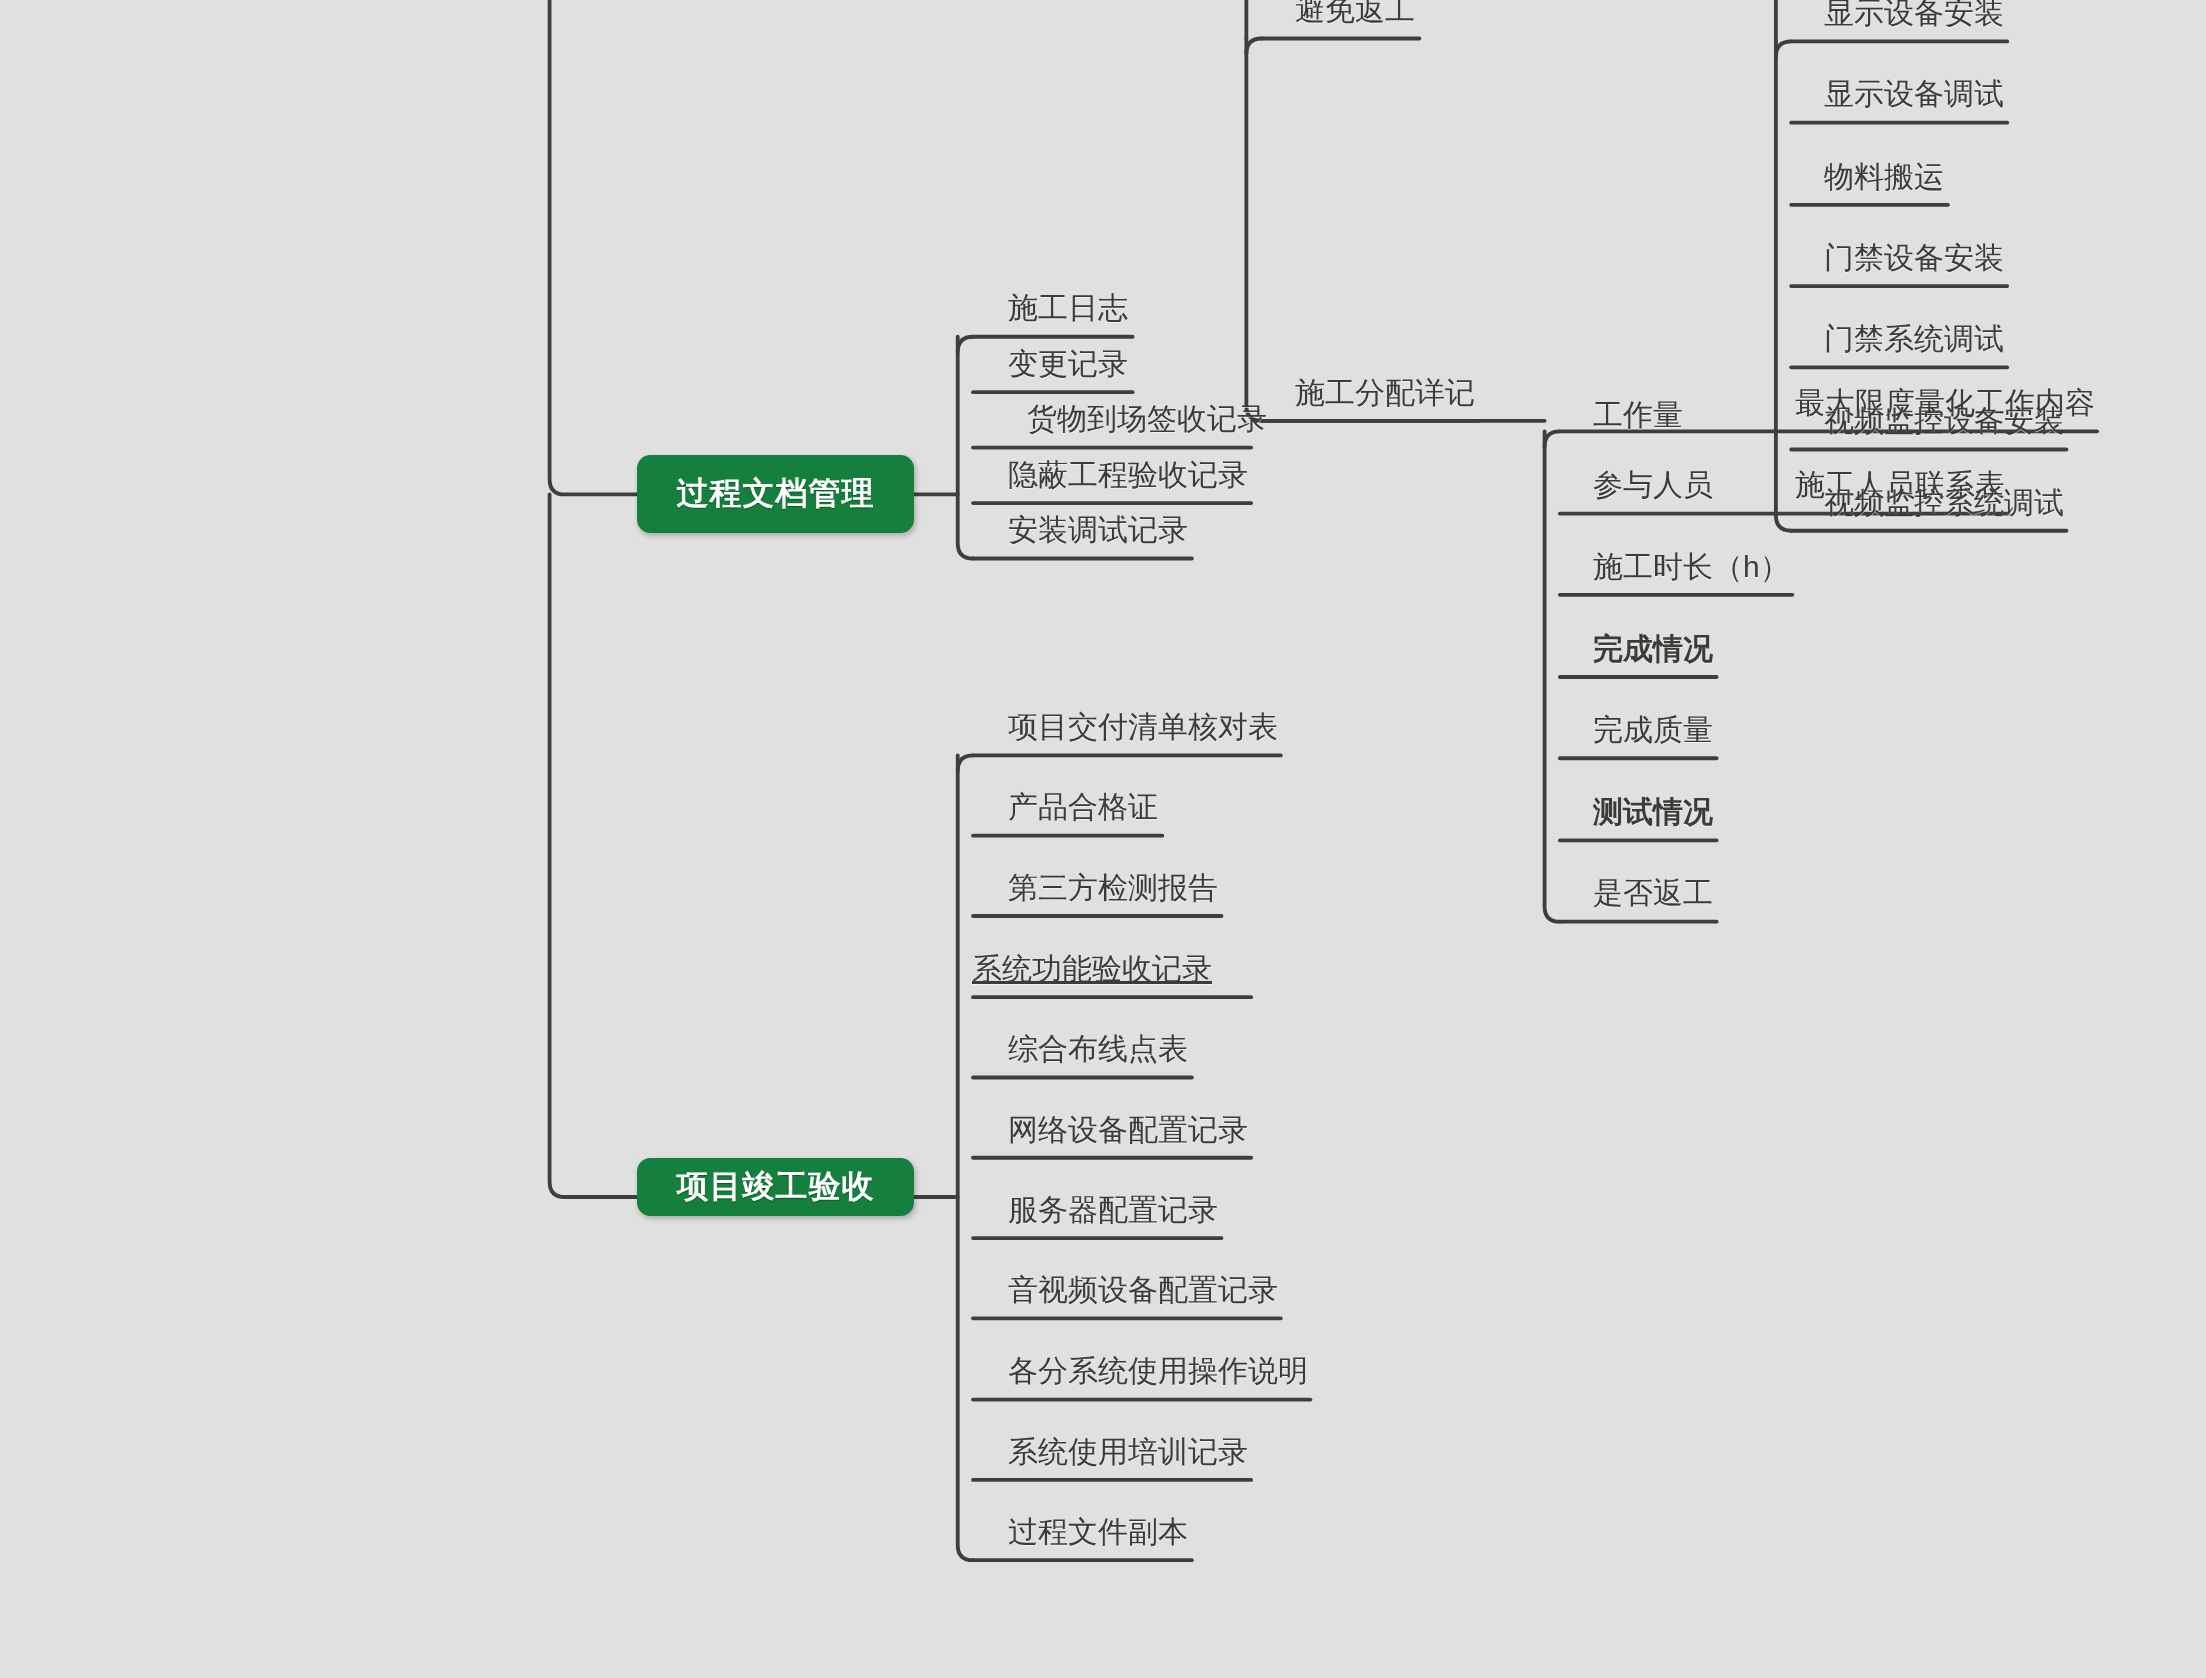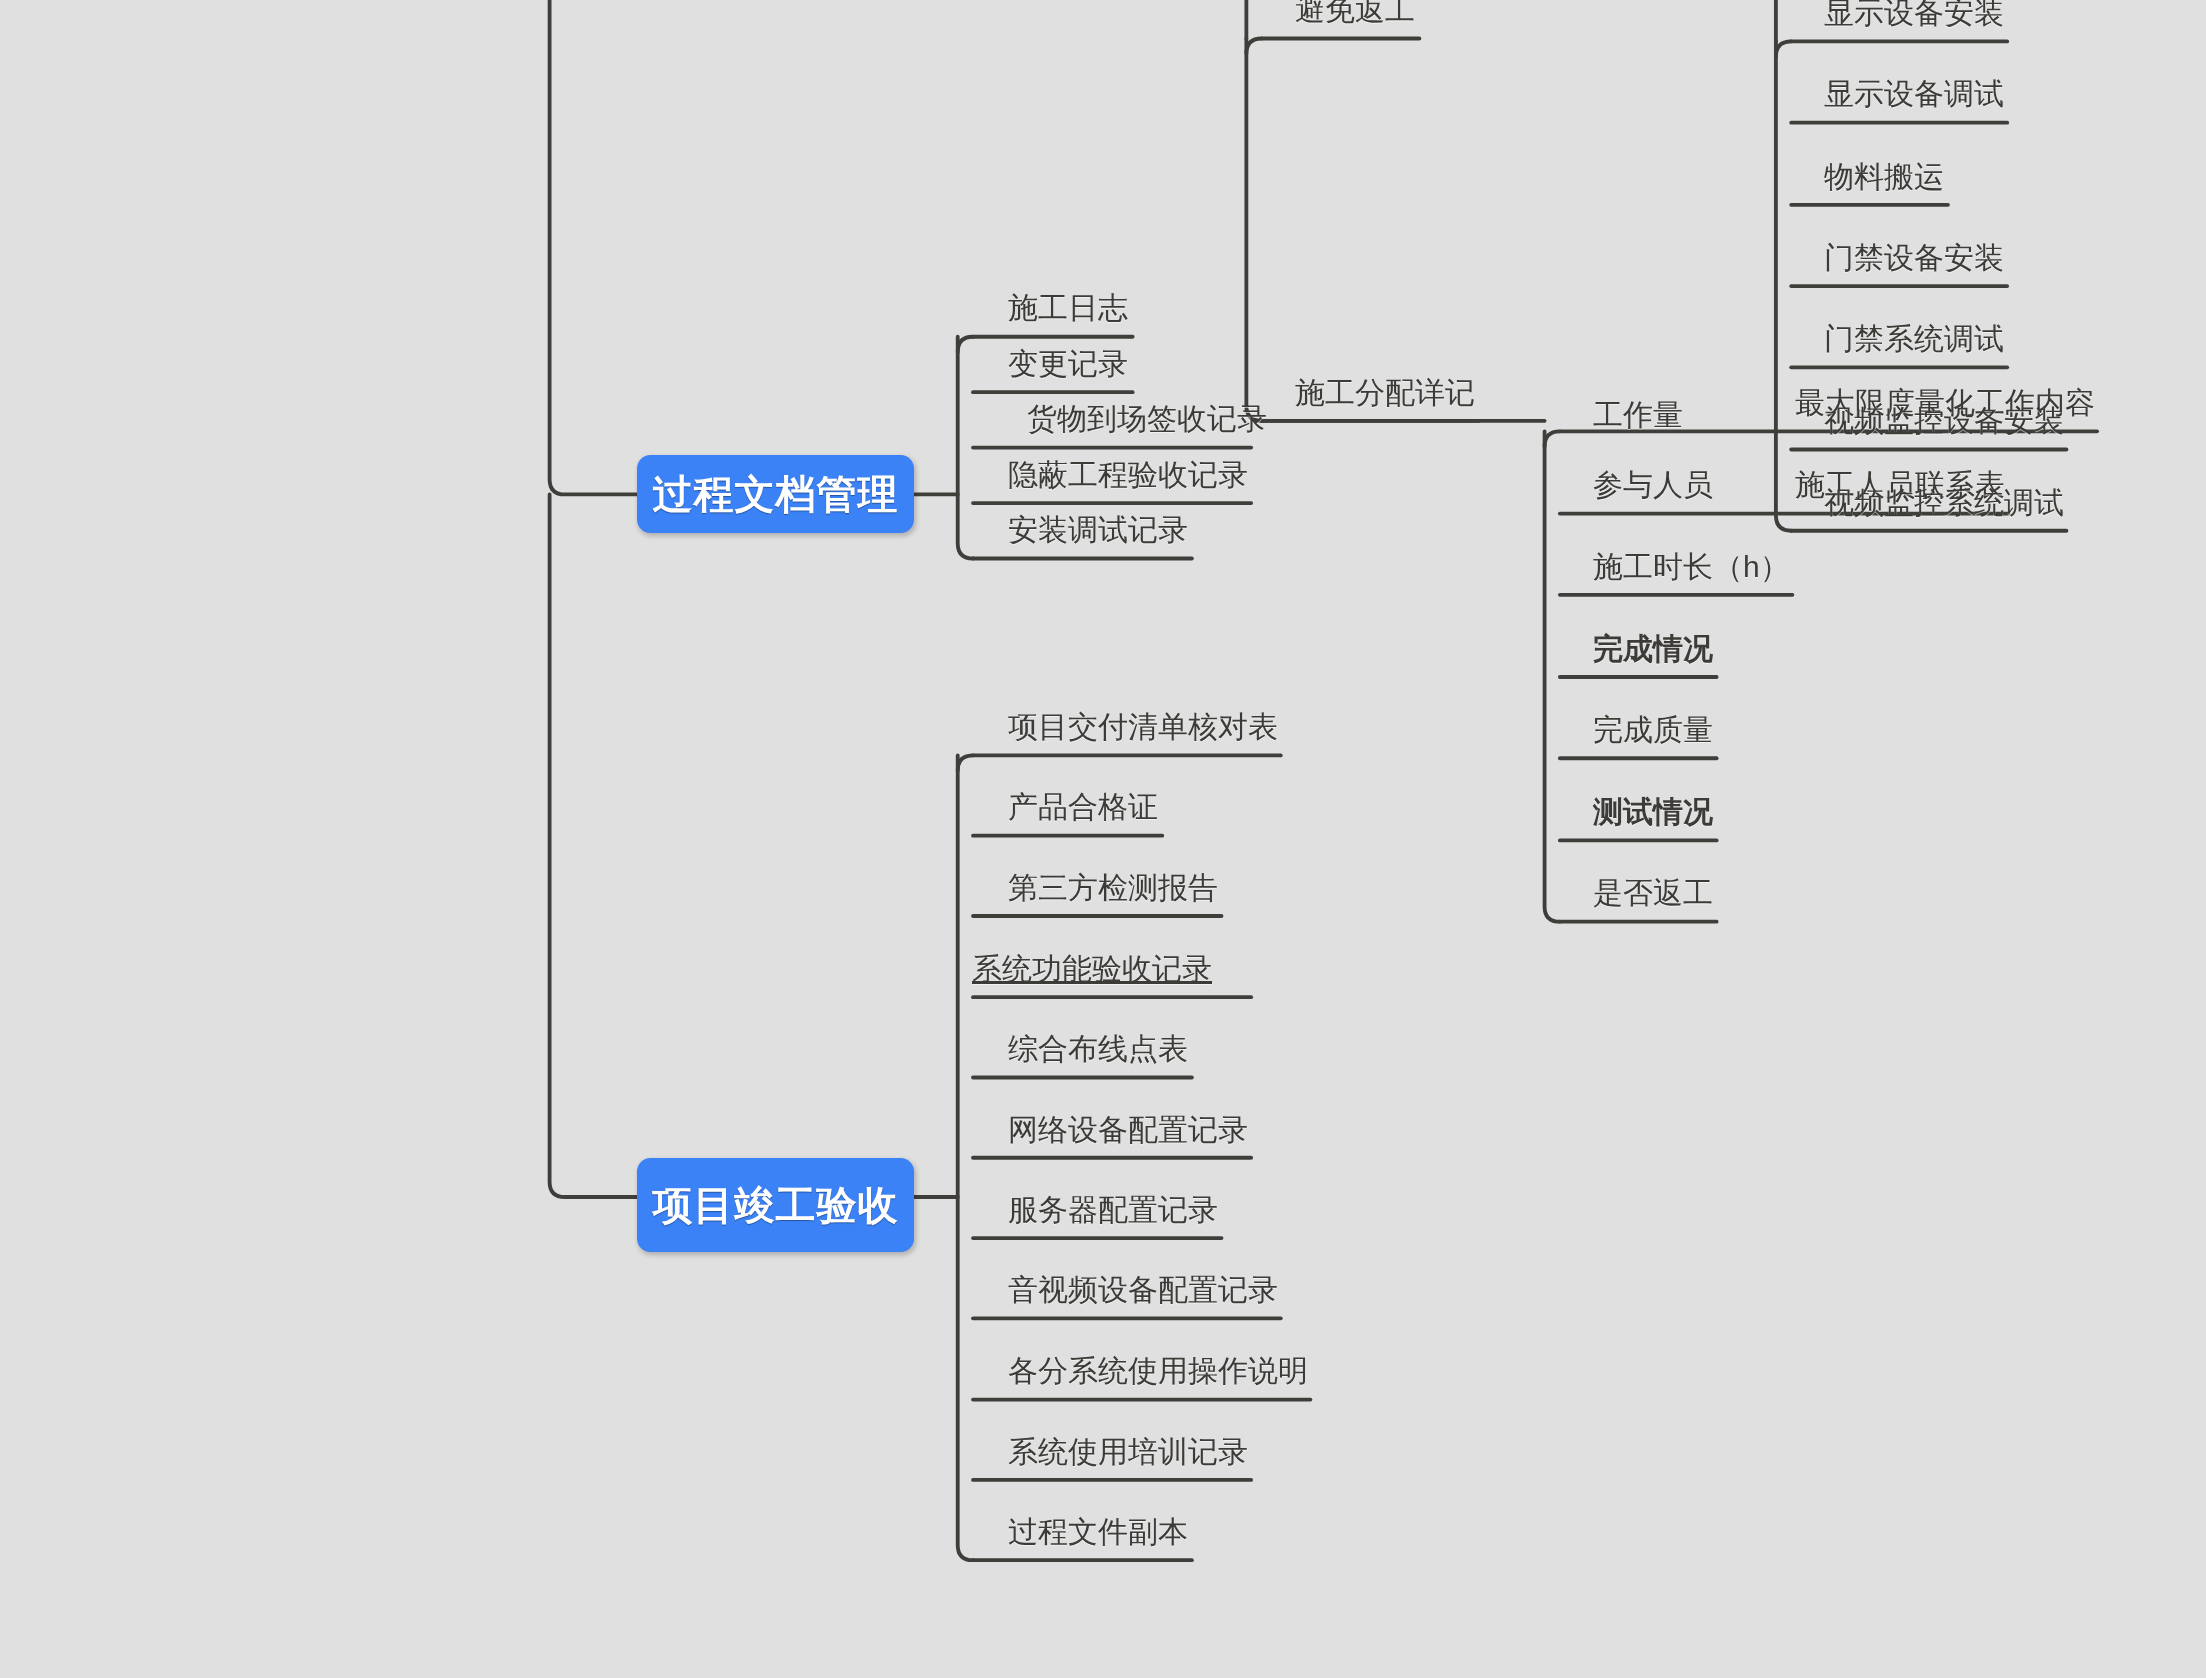--- a/index.html
+++ b/index.html
@@ -9,24 +9,24 @@
     font-family:"Liberation Sans","DejaVu Sans",sans-serif;
     overflow:hidden;
     position:relative;
   }
   #canvas{position:absolute;left:0;top:0;width:2206px;height:1679px;}
   svg.links{position:absolute;left:0;top:0;width:2206px;height:1679px;pointer-events:none;}
 
   
   .trunk-node{
     position:absolute;
-    background:#3b82f6;
+    background:#15803d;
     color:#ffffff;
     border-radius:13.4px;
-    font-size:40px;
+    font-size:32px;
     font-weight:bold;
     letter-spacing:1px;
     display:flex;align-items:center;justify-content:center;
     box-shadow:1.9px 2.9px 5.7px rgba(0,0,0,0.22);
     white-space:nowrap;
     text-shadow:0 1px 1px rgba(0,0,0,0.35);
   }
 
   
   .leaf{
@@ -91,21 +91,21 @@
       <path d="M 1874 43 L 2100 43" fill="none" stroke="#3f3e3a" stroke-width="4" stroke-linecap="round" stroke-linejoin="round"></path>
       <path d="M 1874 128 L 2100 128" fill="none" stroke="#3f3e3a" stroke-width="4" stroke-linecap="round" stroke-linejoin="round"></path>
       <path d="M 1874 214 L 2038 214" fill="none" stroke="#3f3e3a" stroke-width="4" stroke-linecap="round" stroke-linejoin="round"></path>
       <path d="M 1874 299 L 2100 299" fill="none" stroke="#3f3e3a" stroke-width="4" stroke-linecap="round" stroke-linejoin="round"></path>
       <path d="M 1874 384 L 2100 384" fill="none" stroke="#3f3e3a" stroke-width="4" stroke-linecap="round" stroke-linejoin="round"></path>
       <path d="M 1874 470 L 2162 470" fill="none" stroke="#3f3e3a" stroke-width="4" stroke-linecap="round" stroke-linejoin="round"></path>
       <path d="M 1874 555 L 2162 555" fill="none" stroke="#3f3e3a" stroke-width="4" stroke-linecap="round" stroke-linejoin="round"></path>
     </svg>
   <div id="nodes">
       <div class="trunk-node" style="left: 637px; top: 455px; width: 277px; height: 78px;">过程文档管理</div>
-      <div class="trunk-node" style="left: 637px; top: 1158px; width: 277px; height: 94px;">项目竣工验收</div>
+      <div class="trunk-node" style="left: 637px; top: 1158px; width: 277px; height: 58px;">项目竣工验收</div>
       <div class="leaf" style="left: 1008px; top: 293px;">施工日志</div>
       <div class="leaf" style="left: 1008px; top: 349px;">变更记录</div>
       <div class="leaf" style="left: 1008px; top: 404px; margin-left: 19px;">货物到场签收记录</div>
       <div class="leaf" style="left: 1008px; top: 460px;">隐蔽工程验收记录</div>
       <div class="leaf" style="left: 1008px; top: 515px;">安装调试记录</div>
       <div class="leaf" style="left: 1008px; top: 712px;">项目交付清单核对表</div>
       <div class="leaf" style="left: 1008px; top: 792px;">产品合格证</div>
       <div class="leaf" style="left: 1008px; top: 873px;">第三方检测报告</div>
       <div class="leaf" style="left: 972px; top: 954px; text-decoration: underline;">系统功能验收记录</div>
       <div class="leaf" style="left: 1008px; top: 1034px;">综合布线点表</div>

